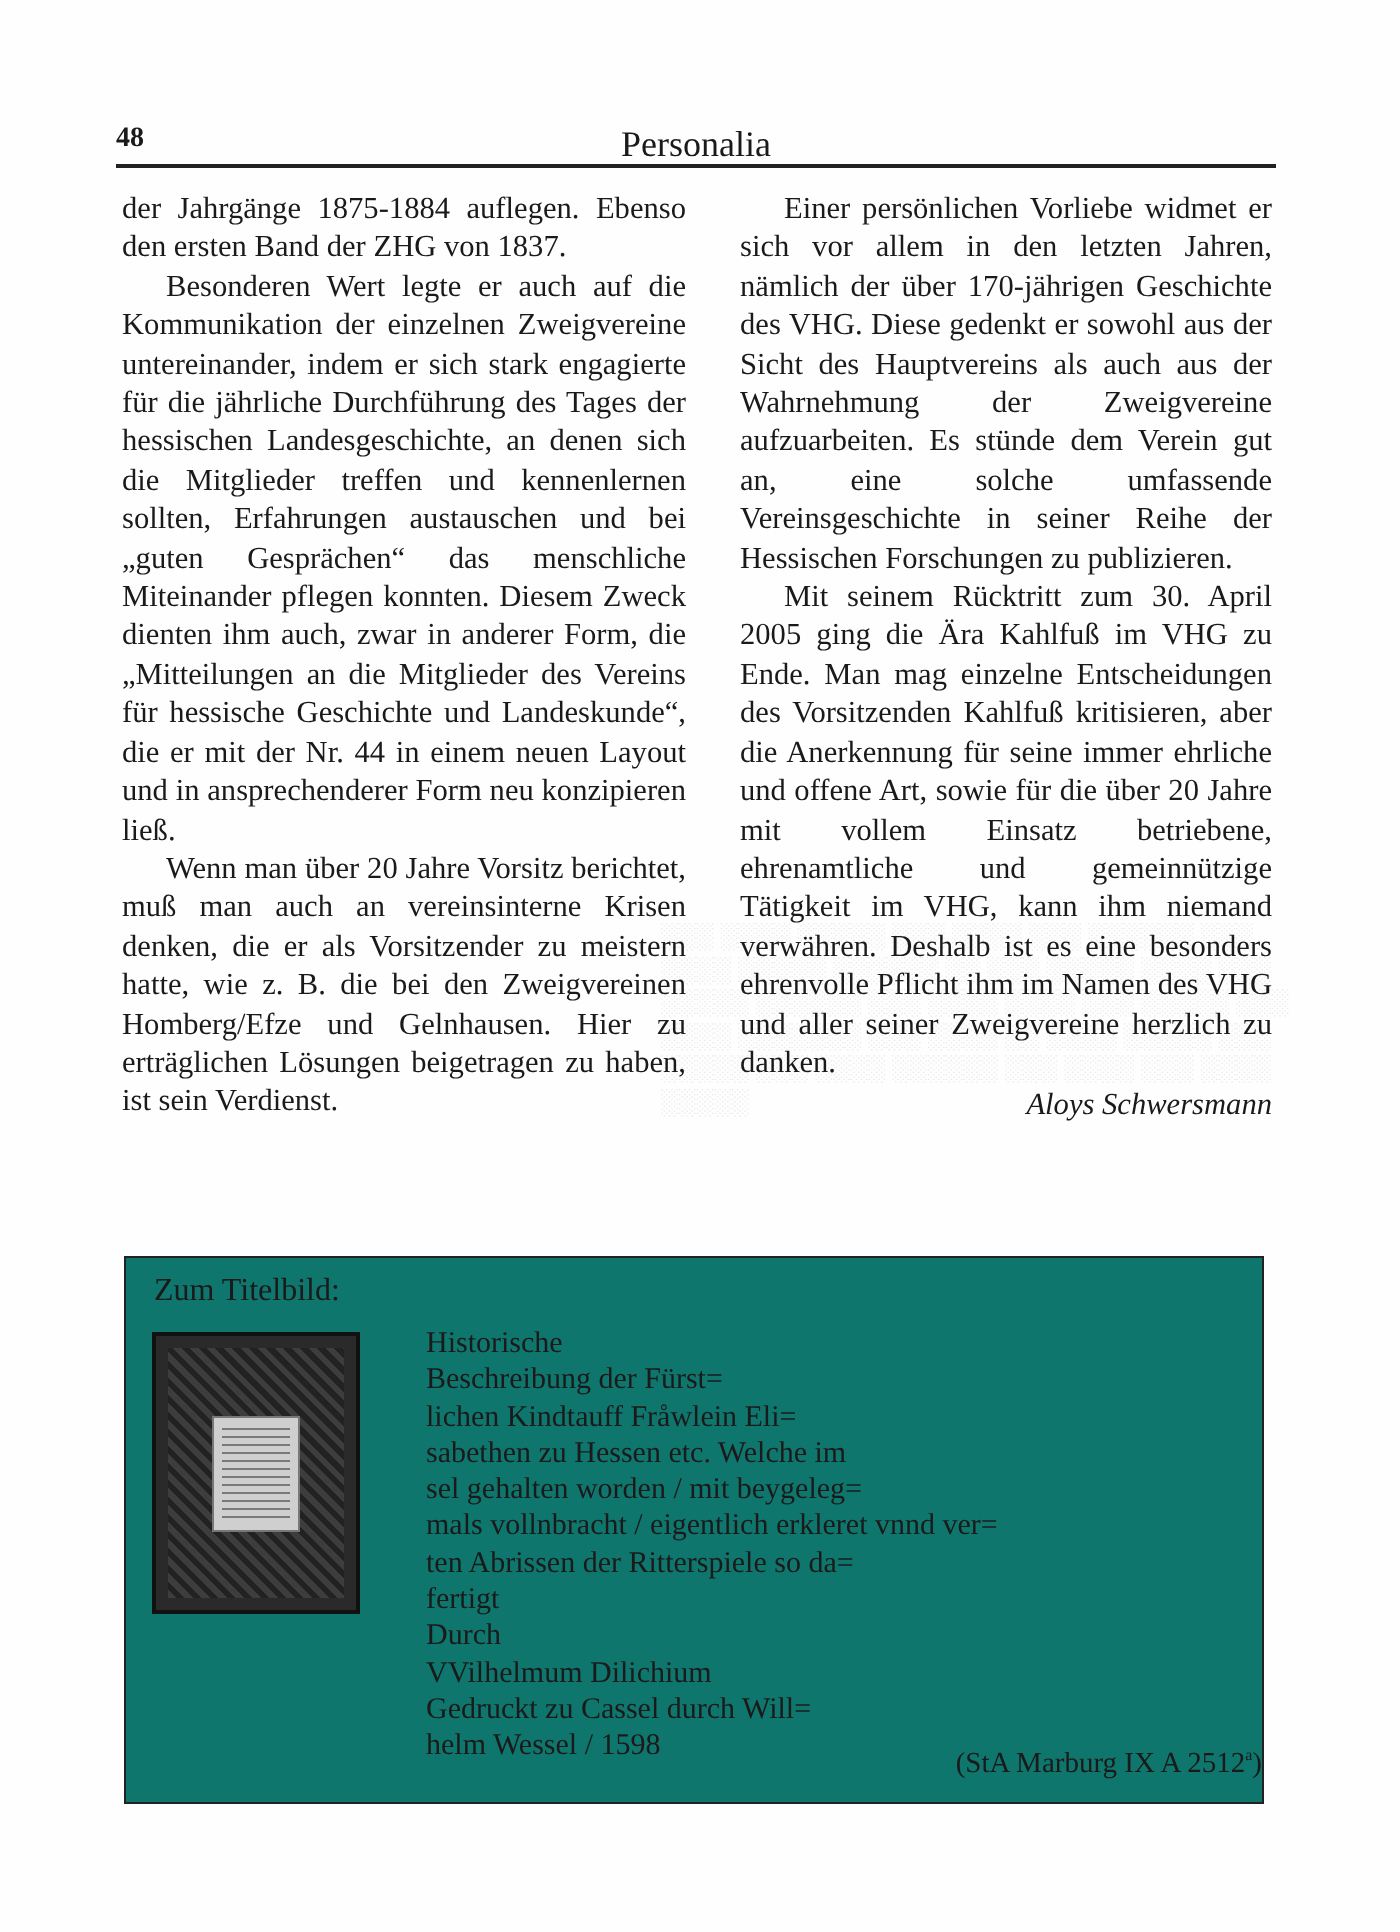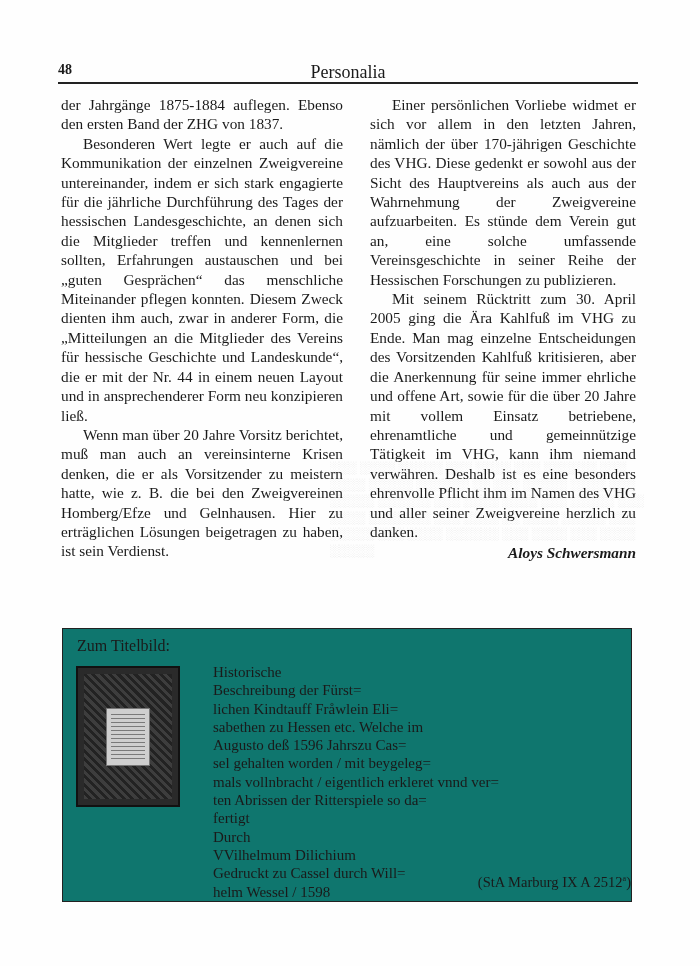--- a/index.html
+++ b/index.html
@@ -9,21 +9,21 @@
     .ghost { position:absolute; color:#e9e9e9; font-size:12.5px; line-height:16.5px; overflow:hidden; }
     .header { position:absolute; left:58px; top:62px; width:580px; height:20px; }
     .header .num { position:absolute; left:0; top:0; font-size:14px;font-weight:bold; }
     .header .title { position:absolute; left:0; width:580px; text-align:center; top:0; font-size:18px; }
     .header .rule { position:absolute; left:0; top:20px; width:580px; height:1.5px; background:#222; }
     .col { position:absolute; top:95px; width:282px; font-size:15.3px; line-height:19.4px; text-align:justify; }
     .col.left { left:61px; }
     .col.right { left:370px; width:266px; }
     .col p { margin:0; }
     .col p.ind { text-indent:22px; }
-    .sig { font-style:italic; text-align:right; margin-top:2px !important;font-weight:bold; }
+    .sig { font-style:italic; text-align:right; margin-top:2px !important; }
     .box { position:absolute; left:62px; top:628px; width:568px; height:272px;
            border:1.5px solid #222; background:#0f766e; }
     .box .label { position:absolute; left:14px; top:8px; font-size:16px; }
     .box .thumb { position:absolute; left:13px; top:37px; width:100px; height:137px;
                   background:#2a2a2a; border:2px solid #111; overflow:hidden; }
     .thumb .frame { position:absolute; inset:6px; background:
         repeating-linear-gradient(45deg,#3d3d3d 0 3px,#222 3px 6px),
         #333; }
     .thumb .plate { position:absolute; left:28px; top:40px; width:42px; height:56px;
                     background:#cfcfcf; border:1px solid #777; }
@@ -66,21 +66,20 @@
       <div class="frame"></div>
       <div class="plate">
           <div class="lines"></div>
         </div>
     </div>
     <div class="caption">
       <div>Historische</div>
       <div>Beschreibung der Fürst=</div>
       <div>lichen Kindtauff Fråwlein Eli=</div>
       <div>sabethen zu Hessen etc. Welche im</div>
-      <div>Augusto deß 1596 Jahrszu Cas=</div>
       <div>sel gehalten worden / mit beygeleg=</div>
       <div>mals vollnbracht / eigentlich erkleret vnnd ver=</div>
       <div>ten Abrissen der Ritterspiele so da=</div>
       <div>fertigt</div>
       <div>Durch</div>
       <div>VVilhelmum Dilichium</div>
       <div>Gedruckt zu Cassel durch Will=</div>
       <div>helm Wessel / 1598</div>
     </div>
     <div class="source"><span>(StA Marburg IX A 2512</span><sup>a</sup><span>)</span></div>

